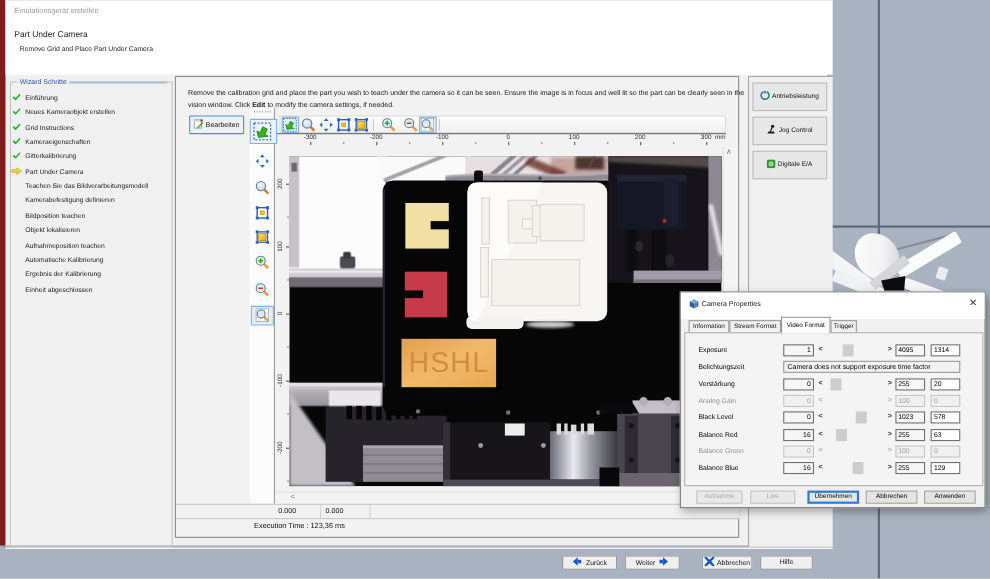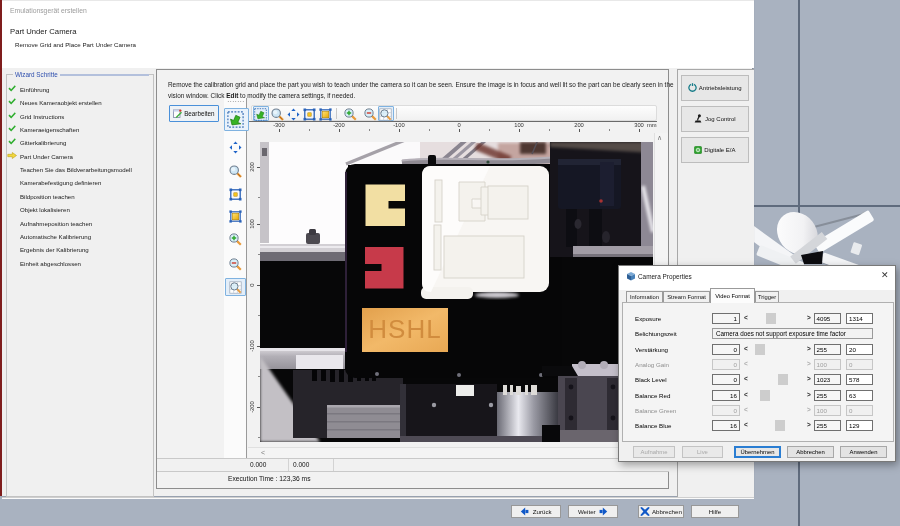--- a/index.html
+++ b/index.html
@@ -43,21 +43,21 @@
       <g transform="rotate(-38 46 234)">
         <ellipse cx="46" cy="233" rx="19" ry="22.5" fill="url(#domeg)"></ellipse>
         <rect x="26" y="247" width="40" height="9" fill="#d4d6da"></rect>
       </g>
 
       <path d="M49 255 L71 251 L70 264 L52 264 Z" fill="#0c0c10"></path>
     </g>
   </svg>
 </div>
 
-<div class="abs" id="win" style="left:0; top:0; width:752px; height:496px; background:#f0f0f0; border-left:2px solid #7f1d1d; box-shadow:1px 0 2px rgba(60,65,75,0.45);">
+<div class="abs" id="win" style="left:0; top:0; width:752px; height:496px; background:#f0f0f0; border-left:5px solid #7f1d1d; box-shadow:1px 0 2px rgba(60,65,75,0.45);">
 
   <div class="abs" style="left:0; top:0; width:752px; height:68px; background:#ffffff; border-top:1px solid #e8e8e8;"></div>
   <div class="abs" style="left:8px; top:7px; font-size:6.8px; color:#9c9c9c; white-space:nowrap;">Emulationsgerät erstellen</div>
   <div class="abs" style="left:8px; top:27px; font-size:7.7px; color:#1a1a1a; white-space:nowrap;">Part Under Camera</div>
   <div class="abs" style="left:13px; top:41px; font-size:6.2px; color:#1a1a1a; white-space:nowrap;">Remove Grid and Place Part Under Camera</div>
 
   <div class="abs" style="left:4px; top:74px; width:148px; height:423px; border:1px solid #c3c3c3;"></div>
   <div class="abs" style="left:11px; top:71px; font-size:6.3px; color:#2e4fae; background:#f0f0f0; padding:0 2px; white-space:nowrap;">Wizard Schritte</div>
   <div class="abs" style="left:58px; top:74px; width:89px; height:1.5px; background:#b3c0dc;"></div>
   <svg class="abs" style="left:5.5px; top:85px" width="8" height="7" viewBox="0 0 8 7">

